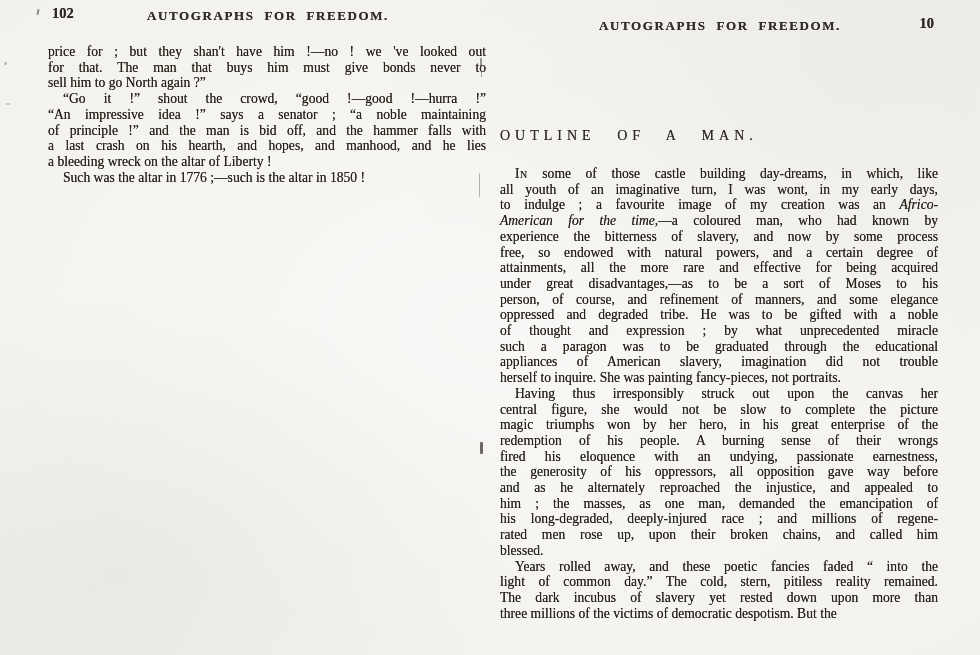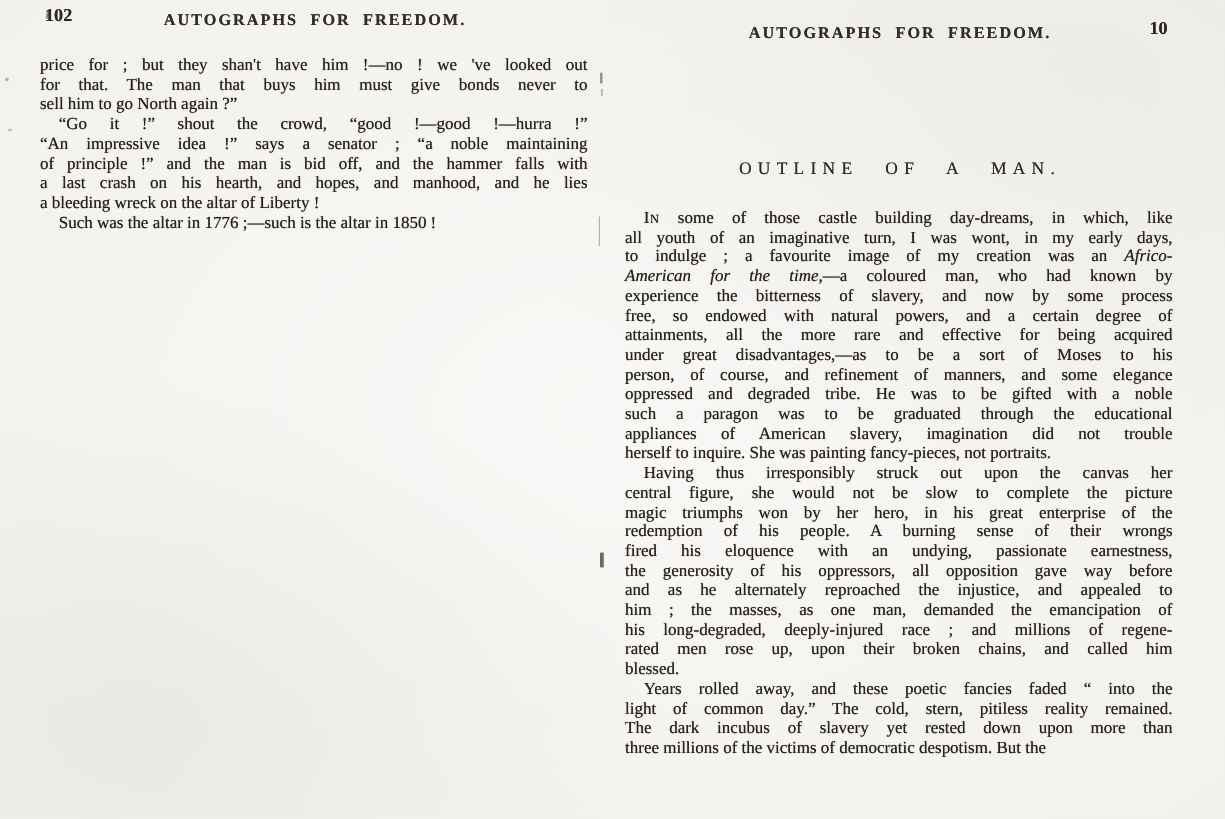--- a/index.html
+++ b/index.html
@@ -11,37 +11,37 @@
   .scan{
     position:relative;width:980px;height:655px;
     background:
       radial-gradient(ellipse 600px 400px at 12% 88%, rgba(190,188,180,.18), transparent 70%),
       radial-gradient(ellipse 700px 500px at 88% 10%, rgba(200,198,190,.14), transparent 70%),
       radial-gradient(ellipse 900px 600px at 50% 50%, rgba(255,255,255,.5), transparent 80%),
       #f2f1ed;
     color:#272219;
   }
   .page{position:absolute;}
-  .page-left{left:32px;top:8px;width:440px;}
+  .page-left{left:48px;top:8px;width:440px;}
   .page-right{left:500px;top:18px;width:440px;}
   .pg-header{position:relative;height:18px;}
   .running-head{
     display:block;text-align:center;
     font-size:13px;font-weight:700;letter-spacing:1.6px;word-spacing:5px;
     color:#322d26;text-shadow:0 0 .5px rgba(45,40,32,.8);
   }
   .pageno{
     position:absolute;top:-3px;font-size:14.5px;font-weight:700;color:#2b2620;
     text-shadow:0 0 .5px rgba(45,40,32,.8);
   }
   .pageno-left{left:4px;}
   .pageno-right{right:6px;}
   .section-title{
     position:absolute;top:110px;left:0;right:0;margin:0;
-    text-align:center;font-size:14px;font-weight:400;
+    text-align:left;font-size:14px;font-weight:400;
     letter-spacing:5px;word-spacing:13px;color:#2e2a23;
     text-shadow:0 0 .5px rgba(45,40,32,.7);
   }
   .body-block{position:absolute;left:0;width:438px;}
   .page-left  .body-block{top:36px;}
   .page-right .body-block{top:148px;}
   .line{
     font-size:13.6px;line-height:15.7px;white-space:normal;
     text-align:justify;text-align-last:justify;text-justify:inter-word;
     color:#272219;text-shadow:0 0 .55px rgba(40,34,26,.75);
@@ -93,20 +93,21 @@
         <div class="line indent"><span class="sc">In</span><span> some of those castle building day-dreams, in which, like</span></div>
         <div class="line"><span>all youth of an imaginative turn, I was wont, in my early days,</span></div>
         <div class="line"><span>to indulge ; a favourite image of my creation was an </span><span class="it">Africo-</span></div>
         <div class="line"><span class="it">American for the time,</span><span>—a coloured man, who had known by</span></div>
         <div class="line"><span>experience the bitterness of slavery, and now by some process</span></div>
         <div class="line"><span>free, so endowed with natural powers, and a certain degree of</span></div>
         <div class="line"><span>attainments, all the more rare and effective for being acquired</span></div>
         <div class="line"><span>under great disadvantages,—as to be a sort of Moses to his</span></div>
         <div class="line"><span>person, of course, and refinement of manners, and some elegance</span></div>
         <div class="line"><span>oppressed and degraded tribe. He was to be gifted with a noble</span></div>
+        <div class="line"><span>of thought and expression ; by what unprecedented miracle</span></div>
         <div class="line"><span>such a paragon was to be graduated through the educational</span></div>
         <div class="line"><span>appliances of American slavery, imagination did not trouble</span></div>
         <div class="line last"><span>herself to inquire. She was painting fancy-pieces, not portraits.</span></div>
         <div class="line indent"><span>Having thus irresponsibly struck out upon the canvas her</span></div>
         <div class="line"><span>central figure, she would not be slow to complete the picture</span></div>
         <div class="line"><span>magic triumphs won by her hero, in his great enterprise of the</span></div>
         <div class="line"><span>redemption of his people. A burning sense of their wrongs</span></div>
         <div class="line"><span>fired his eloquence with an undying, passionate earnestness,</span></div>
         <div class="line"><span>the generosity of his oppressors, all opposition gave way before</span></div>
         <div class="line"><span>and as he alternately reproached the injustice, and appealed to</span></div>

